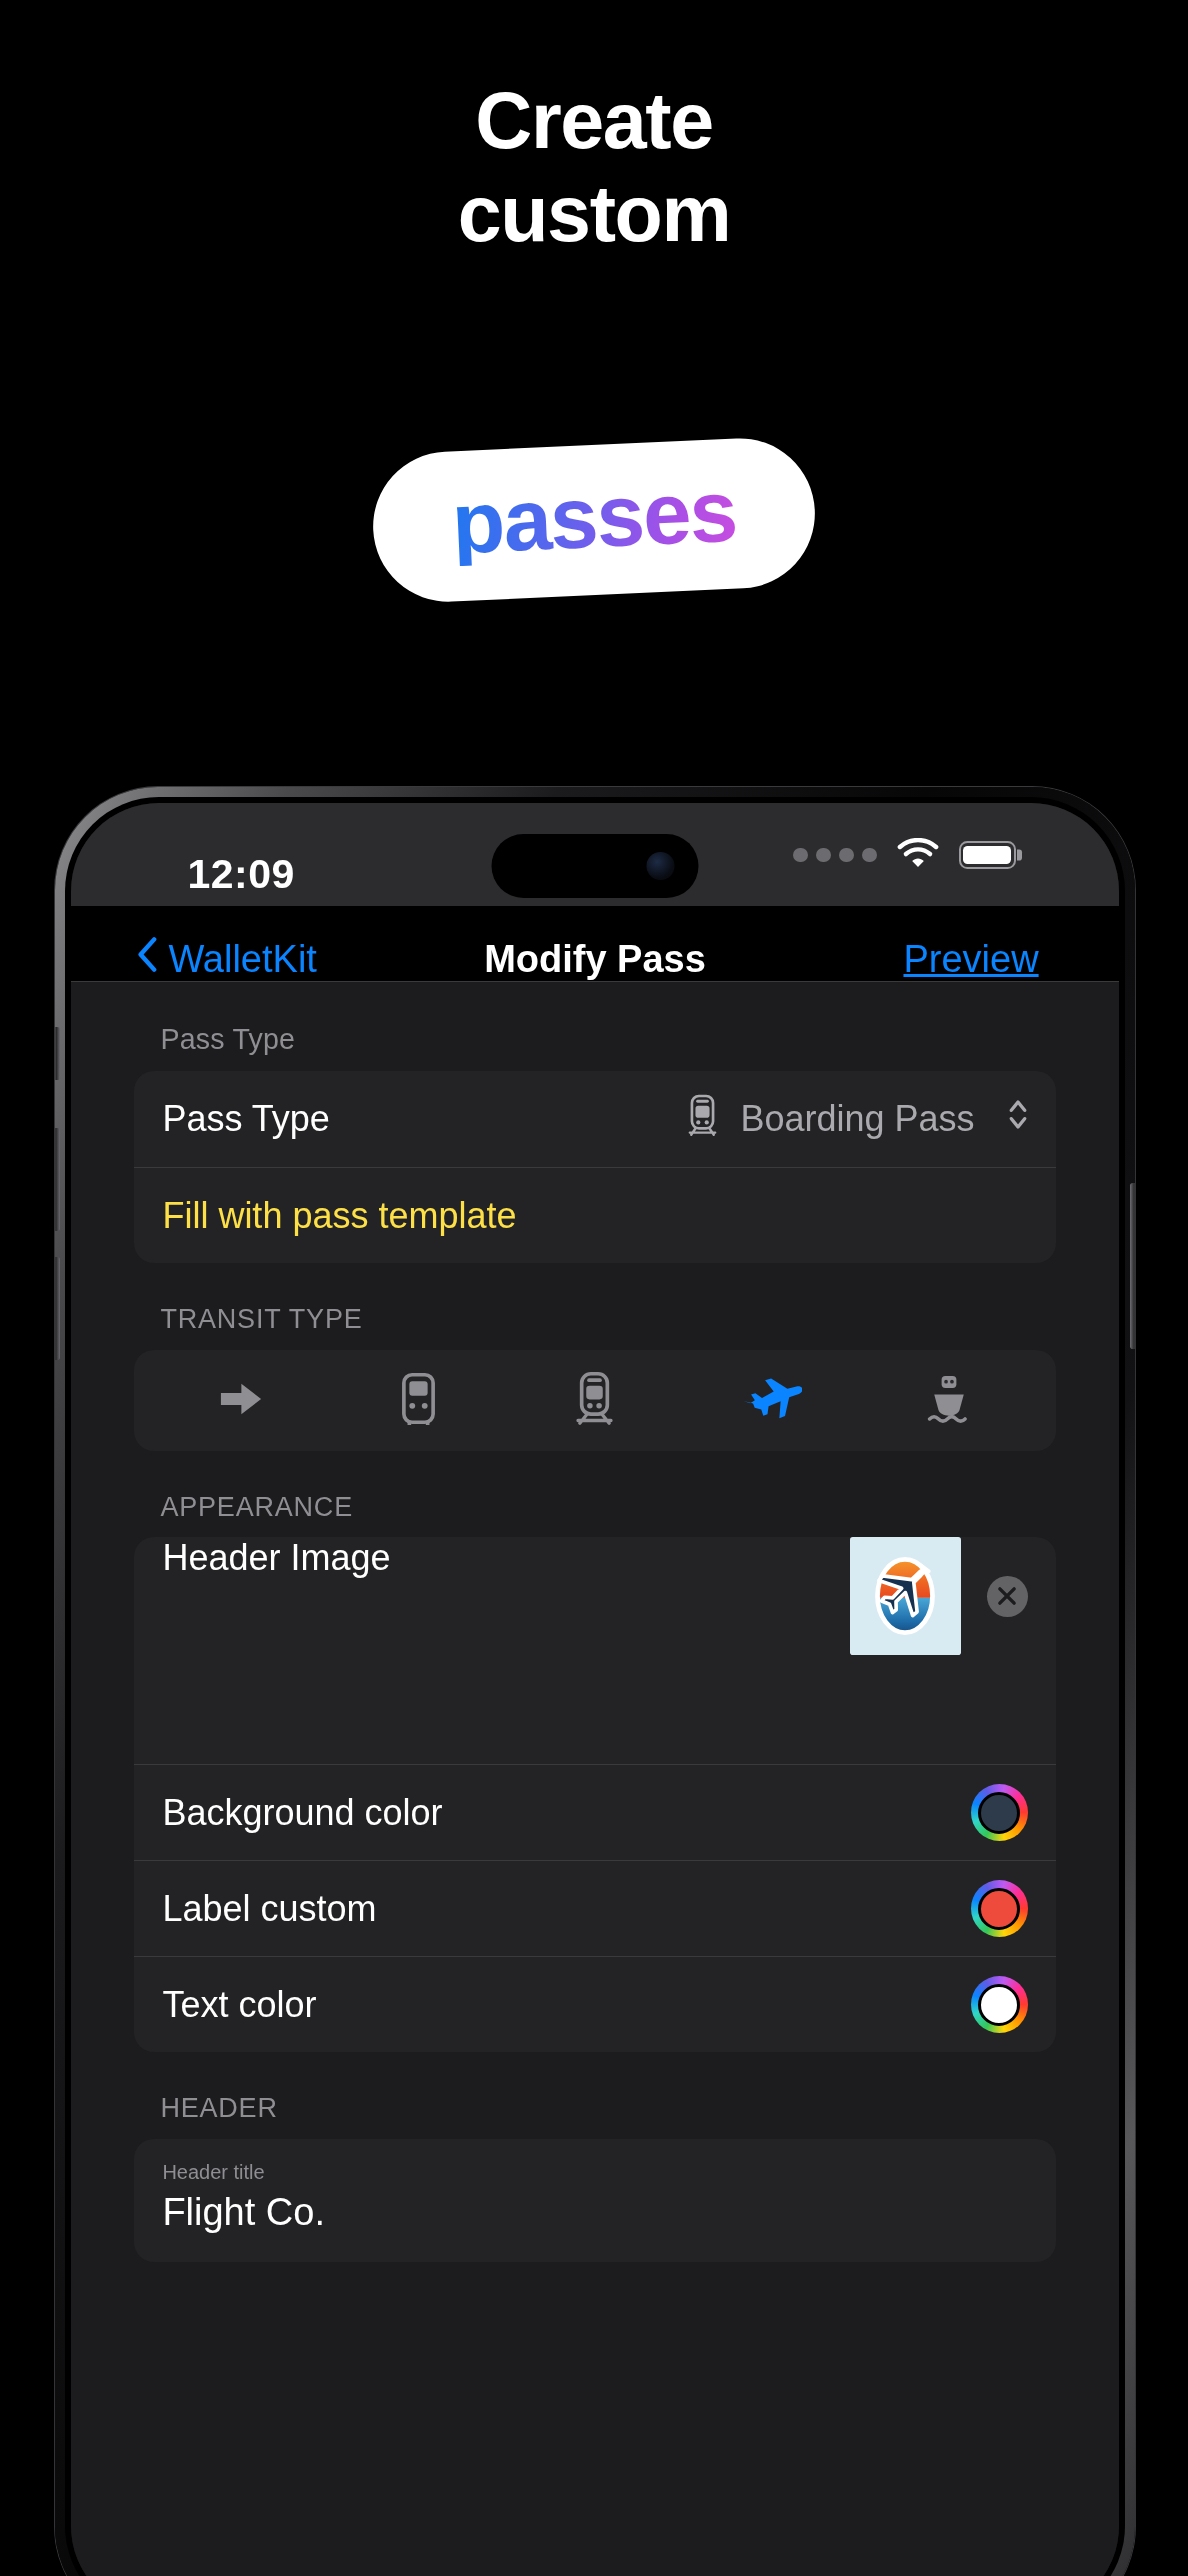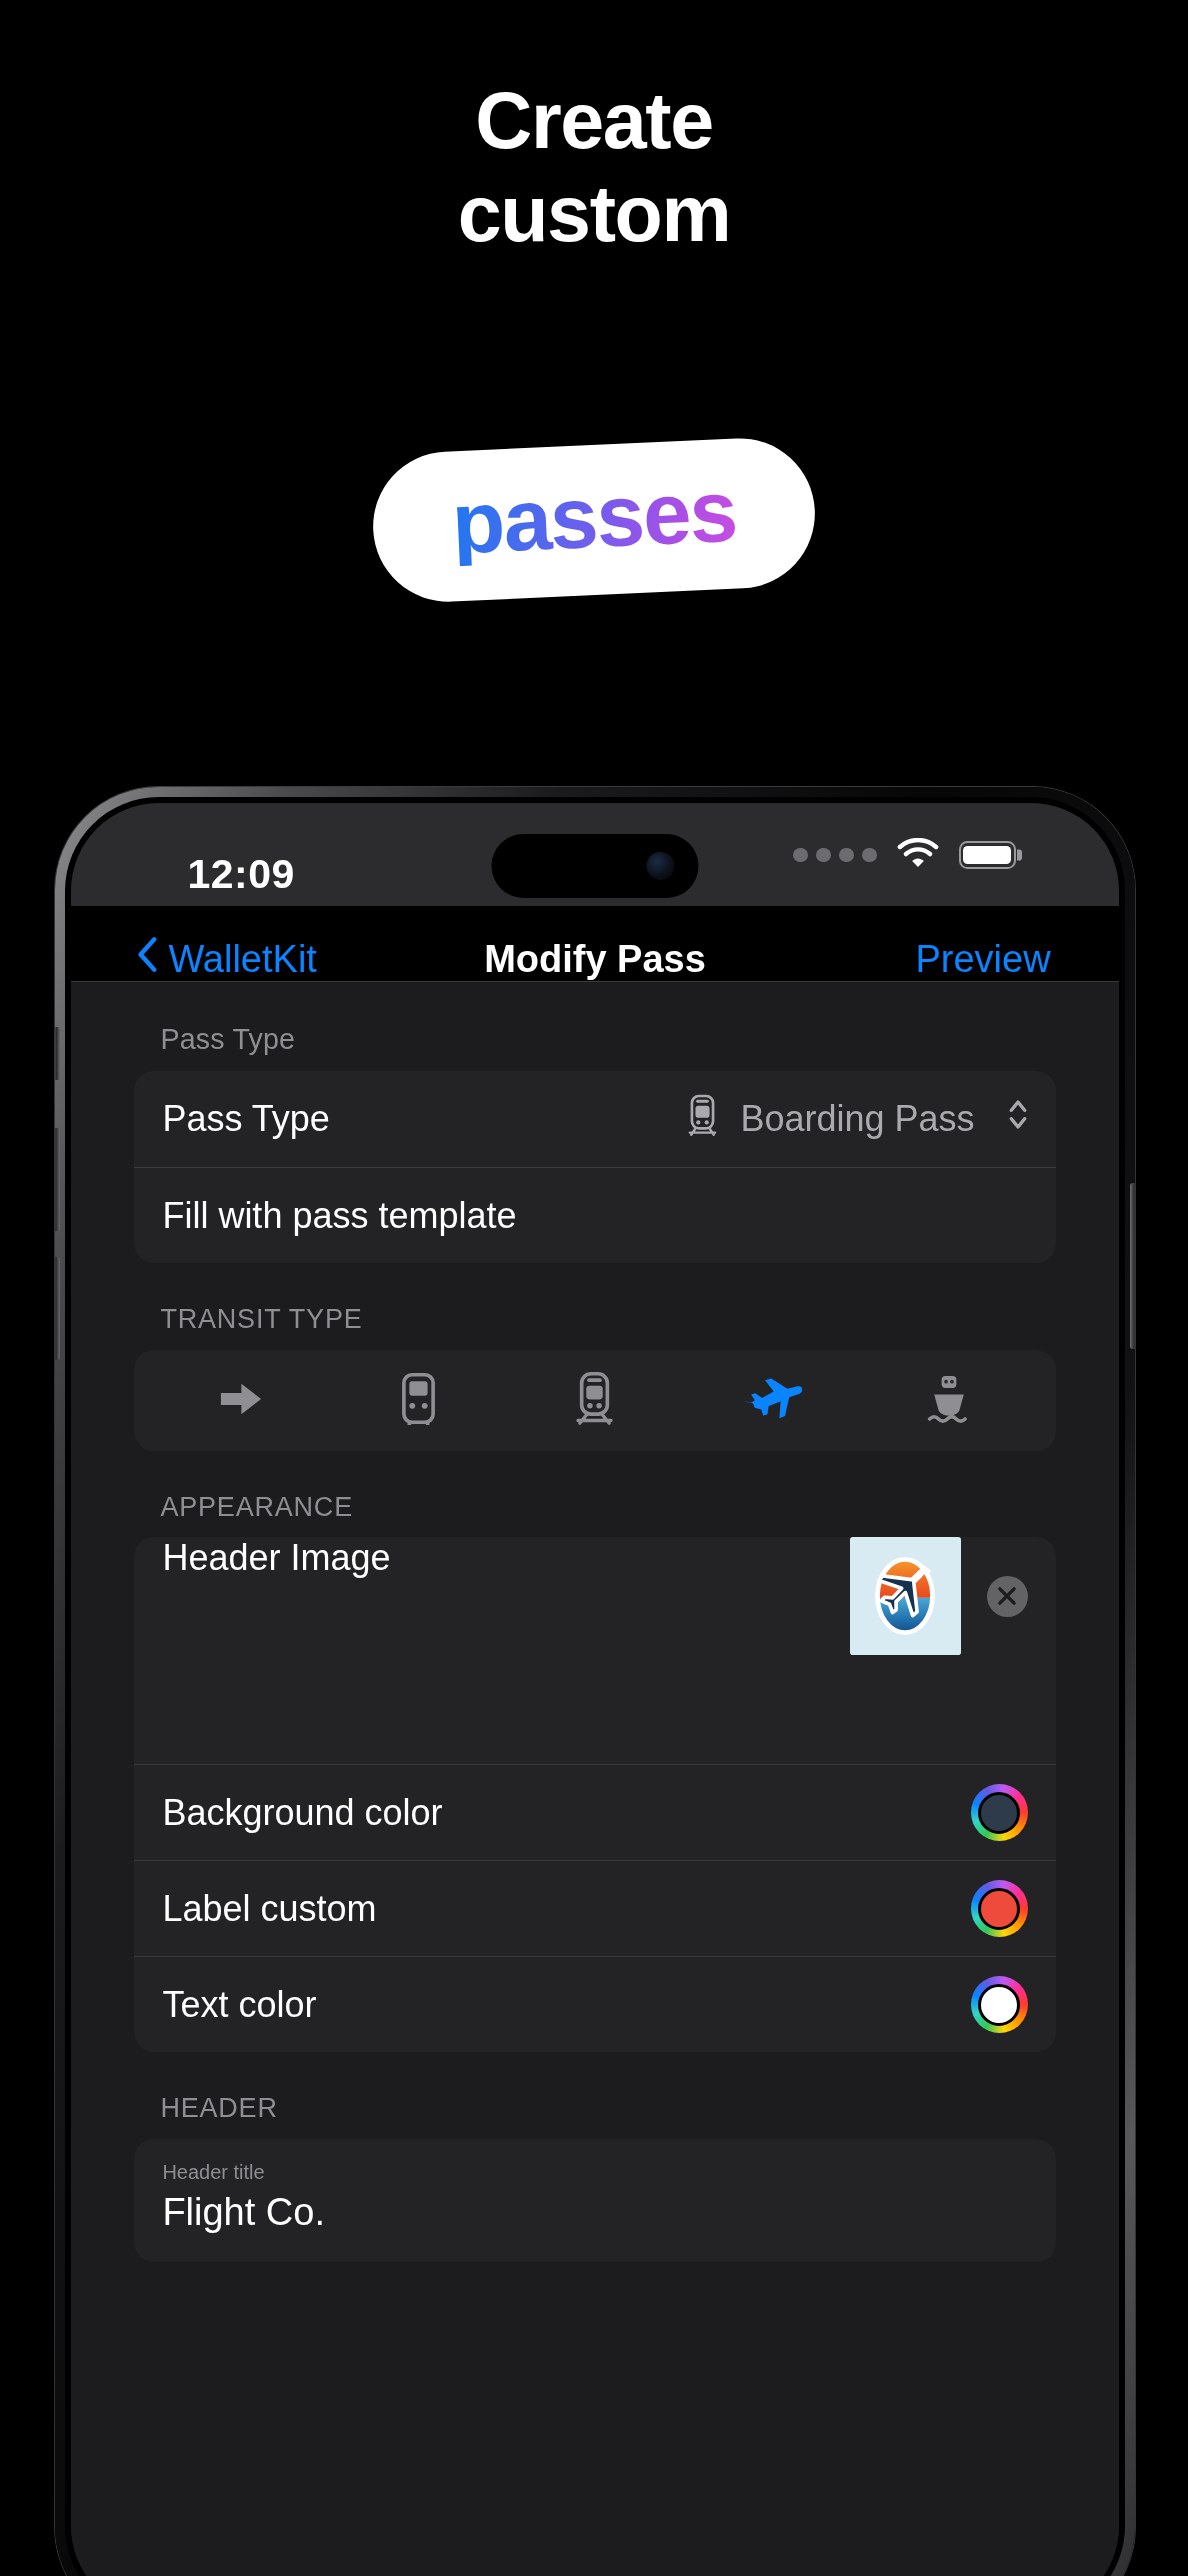--- a/index.html
+++ b/index.html
@@ -126,21 +126,21 @@
   }
   .nav-back {
     position:absolute; left:66px; display:flex; align-items:center; gap:11px;
     color:#0a84ff; font-size:38px;
   }
   .chev-left { width:20px; height:35px; }
   .nav-title {
     width:100%; text-align:center; color:#fff; font-size:38px; font-weight:bold;
   }
   .nav-action {
-    position:absolute; right:68px; color:#0a84ff; font-size:38px;
+    position:absolute; right:80px; color:#0a84ff; font-size:38px;text-decoration:underline;
   }
 
   
   .content {
     background:#1c1c1e;
     height:calc(100% - 179px);
     padding:0 63px;
     overflow:hidden;
   }
   .sec-label {
@@ -150,21 +150,21 @@
 
   .card { background:#232325; border-radius:20px; overflow:hidden; }
 
   .row {
     display:flex; align-items:center; justify-content:space-between;
     padding:0 28px; min-height:96px;
   }
   .row + .row { border-top:0.9px solid #3a3a3c; }
   .row-label { color:#fff; font-size:36px; }
   .row-value { color:#a9a9ae; font-size:36px; display:flex; align-items:center; gap:22px; }
-  .row-link { color:#ffffff; font-size:36px; }
+  .row-link { color:#fde047; font-size:36px; }
 
   .tram-icon { width:31px; height:44px; }
   .updown { width:20px; height:37px; margin-left:11px; }
 
   
   .transit {
     background:#232325; border-radius:20px;
     display:flex; align-items:center; justify-content:space-around;
     height:101px; padding:0 18.4px;
   }

